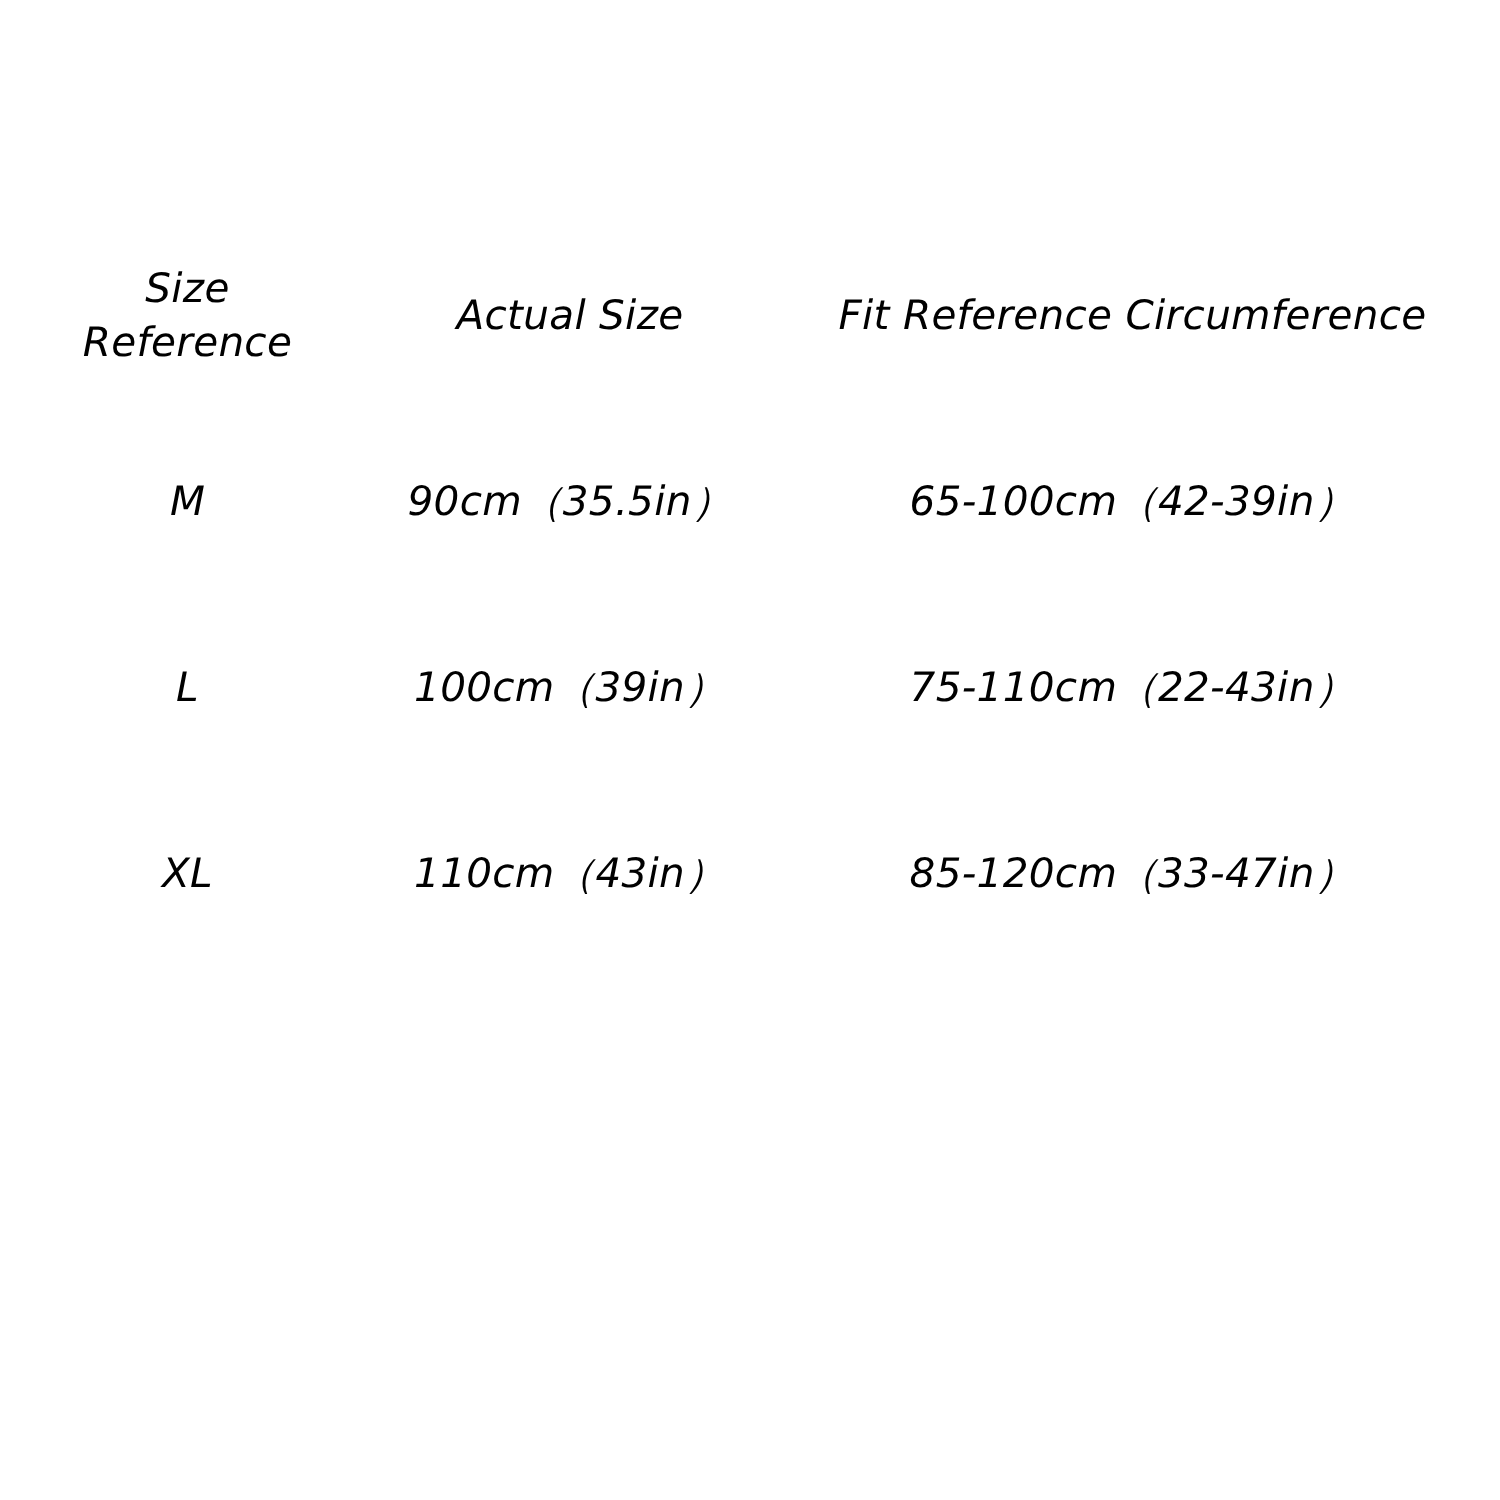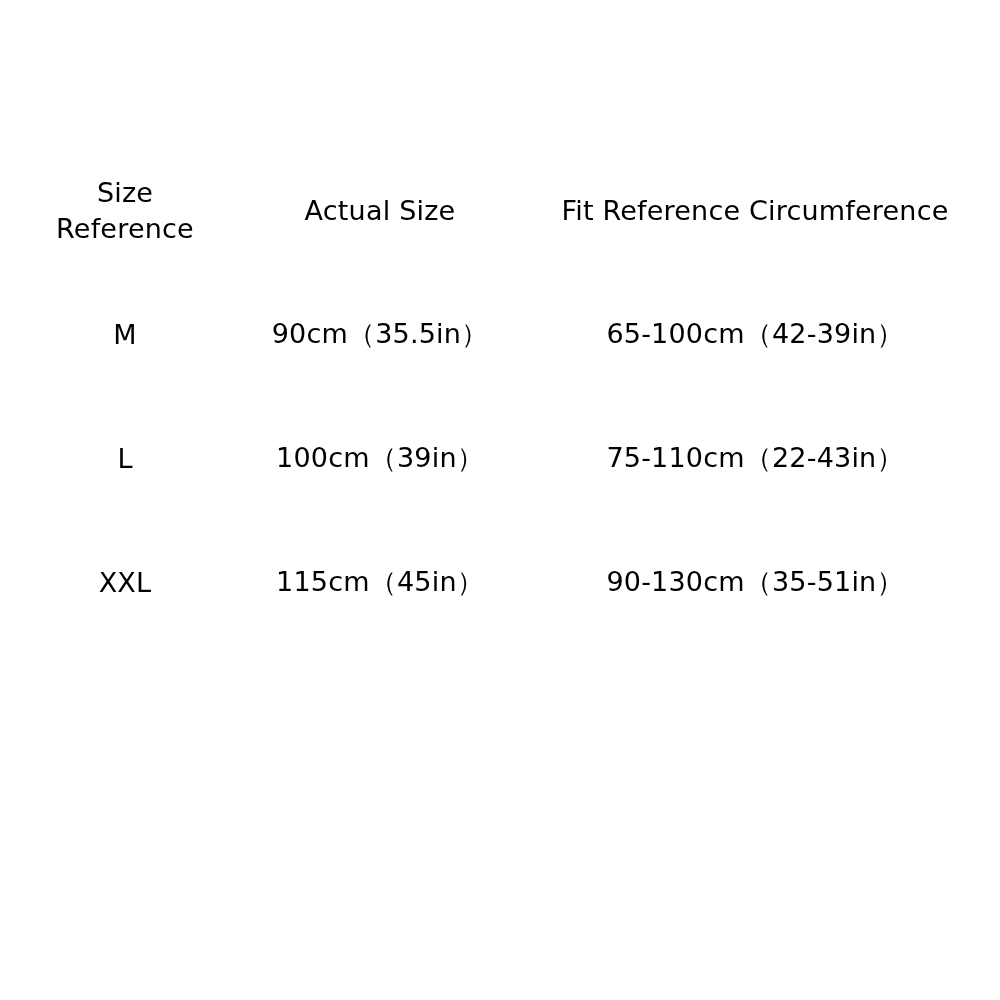--- a/index.html
+++ b/index.html
@@ -13,20 +13,21 @@
     font-family: "DejaVu Sans", sans-serif;
     color: #000000;
     overflow: hidden;
   }
 
   .sheet {
     position: relative;
     width: 1000px;
     height: 1000px;
     box-sizing: border-box;
+    font-style: italic;
   }
 
   .size-table {
     position: absolute;
     left: 0;
     top: 150px;
     width: 1000px;
     border-collapse: collapse;
     table-layout: fixed;
   }
@@ -93,20 +94,20 @@
         <td class="cell-size">M</td>
         <td class="cell-actual">90cm（35.5in）</td>
         <td class="cell-fit">65-100cm（42-39in）</td>
       </tr>
       <tr>
         <td class="cell-size">L</td>
         <td class="cell-actual">100cm（39in）</td>
         <td class="cell-fit">75-110cm（22-43in）</td>
       </tr>
       <tr>
-        <td class="cell-size">XXL</td>
-        <td class="cell-actual">115cm（45in）</td>
-        <td class="cell-fit">90-130cm（35-51in）</td>
+        <td class="cell-size">XL</td>
+        <td class="cell-actual">110cm（43in）</td>
+        <td class="cell-fit">85-120cm（33-47in）</td>
       </tr>
     </tbody>
   </table>
 
 </div>
 
 </body></html>

